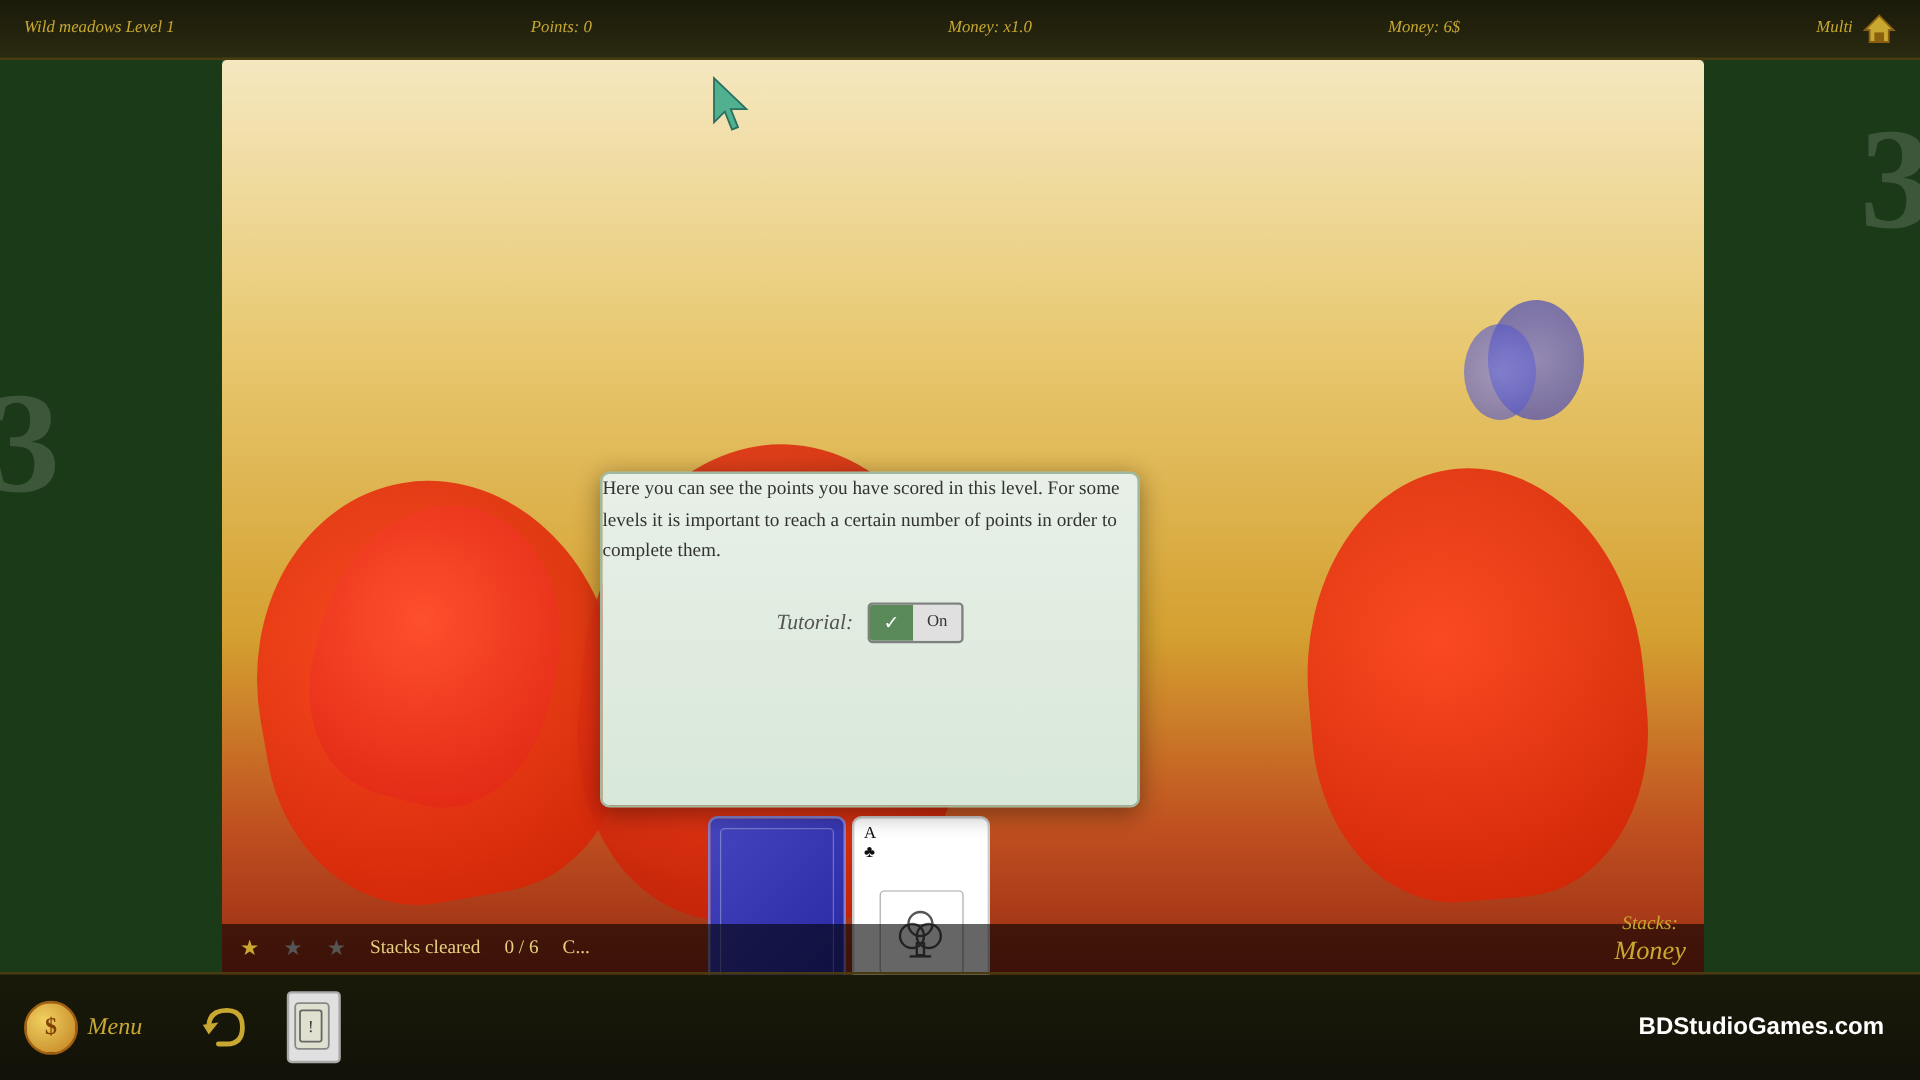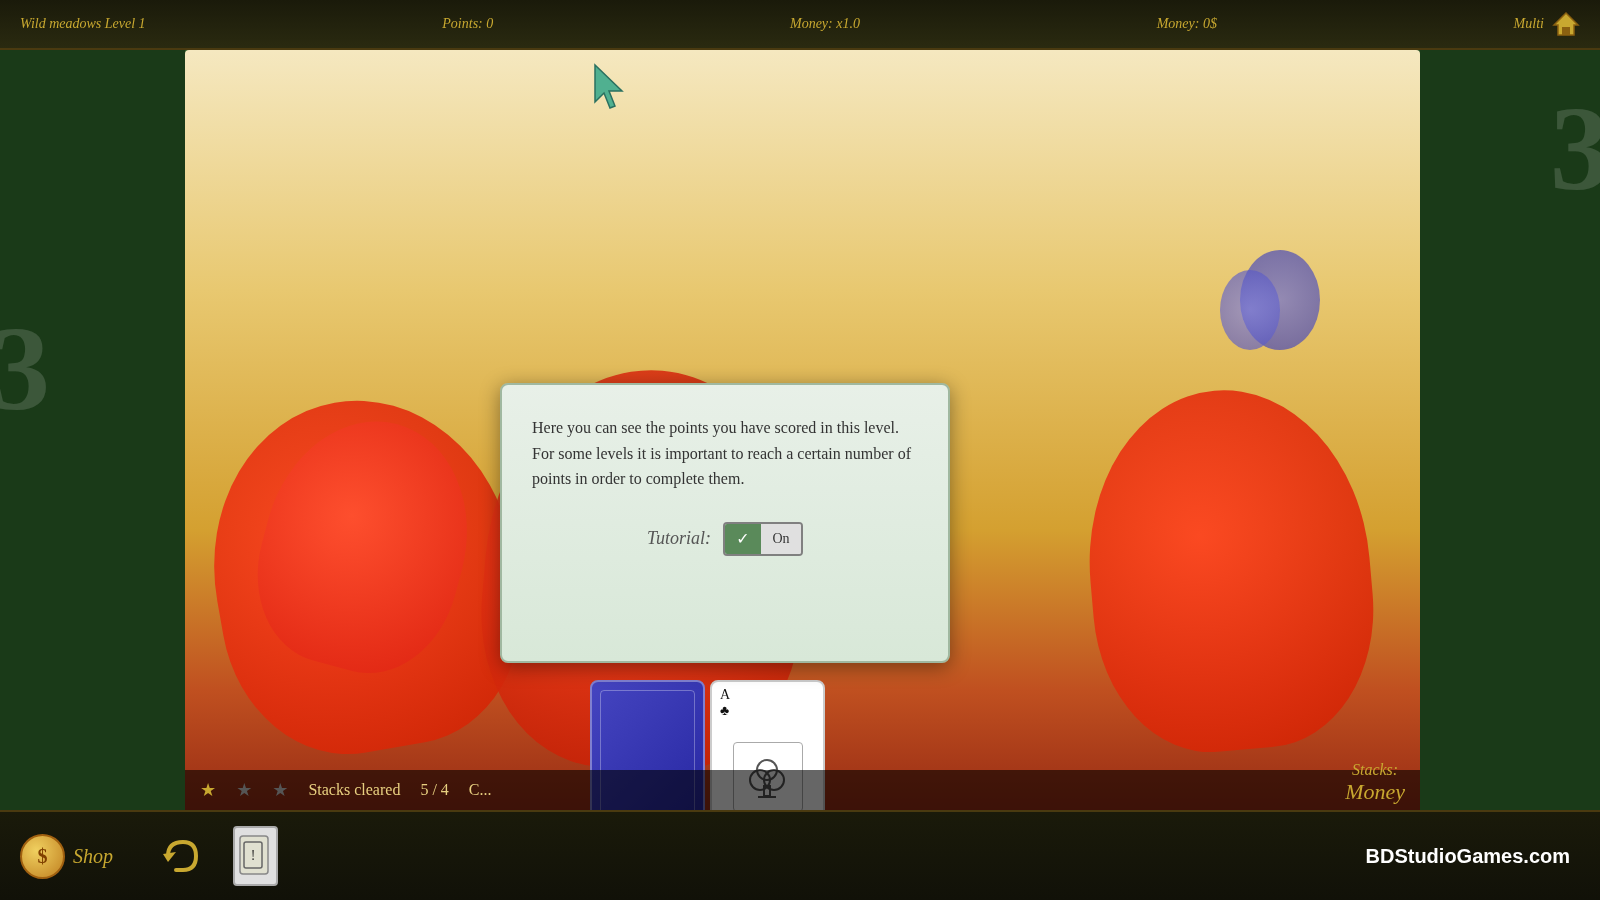--- a/index.html
+++ b/index.html
@@ -135,28 +135,27 @@
         transparent 4px,
         rgba(255,255,255,0.05) 4px,
         rgba(255,255,255,0.05) 8px
       );
     }
 
     
     #tutorial-popup {
       position: absolute;
       left: 500px;
-      top: 383px;
+      top: 393px;
       width: 450px;
       height: 280px;
       background: linear-gradient(180deg, #e8f0e8 0%, #d8e8d8 100%);
       border: 2px solid #a0b8a0;
       border-radius: 8px;
       z-index: 20;
-      padding: 30px;
       box-shadow: 0 4px 20px rgba(0,0,0,0.4);
     }
 
     #tutorial-text {
       font-size: 16px;
       color: #333;
       line-height: 1.6;
       font-family: Georgia, serif;
       margin-bottom: 30px;
     }
@@ -379,21 +378,21 @@
   <span class="side-number" style="top:300px; left:-10px;">3</span>
 </div>
 <div class="border-right">
   <span class="side-number" style="top:80px; right:-10px;">3</span>
 </div>
 
 <div id="header">
   <span class="header-item">Wild meadows Level 1</span>
   <span class="header-item">Points: 0</span>
   <span class="header-item">Money: x1.0</span>
-  <span class="header-item">Money: 0$</span>
+  <span class="header-item">Money: 6$</span>
   <div id="menu-btn" style="display:flex;align-items:center;gap:8px;">
     <span class="header-item">Multi</span>
     <svg width="28" height="26" viewBox="0 0 28 26">
       <polygon points="14,2 2,14 6,14 6,24 22,24 22,14 26,14" fill="#c8a830" stroke="#8a6010" stroke-width="1.5"></polygon>
       <rect x="10" y="16" width="8" height="8" fill="#8a6010"></rect>
     </svg>
   </div>
 </div>
 
 <div id="game-area">
@@ -591,33 +590,33 @@
     </div>
     <div style="font-size:14px;color:#111;transform:rotate(180deg);">♣ A</div>
   </div>
 </div>
 
 <div id="status-bar">
   <span class="star-icon">★</span>
   <span class="star-icon" style="color:#555;">★</span>
   <span class="star-icon" style="color:#555;">★</span>
   <span class="status-text">Stacks cleared</span>
-  <span class="status-text">5 / 4</span>
+  <span class="status-text">0 / 6</span>
   <span class="status-text">C...</span>
 </div>
 
 <div id="variant-label">
   <div style="font-size:16px;font-style:italic;">Stacks:</div>
   <div style="font-size:22px;font-style:italic;color:#c8a830;">Money</div>
 </div>
 
 <div id="bottom-bar">
   <div id="shop-btn">
     <div class="coin-icon">$</div>
-    <span class="shop-label">Shop</span>
+    <span class="shop-label">Menu</span>
   </div>
 
   <div class="undo-btn">
     <svg width="45" height="45" viewBox="0 0 45 45">
       <path d="M10,22 Q10,8 25,8 Q38,8 38,22 Q38,36 25,36 L18,36" fill="none" stroke="#c8a830" stroke-width="4" stroke-linecap="round"></path>
       <polygon points="10,28 5,20 18,18" fill="#c8a830"></polygon>
     </svg>
   </div>
 
   <div class="deal-btn">

